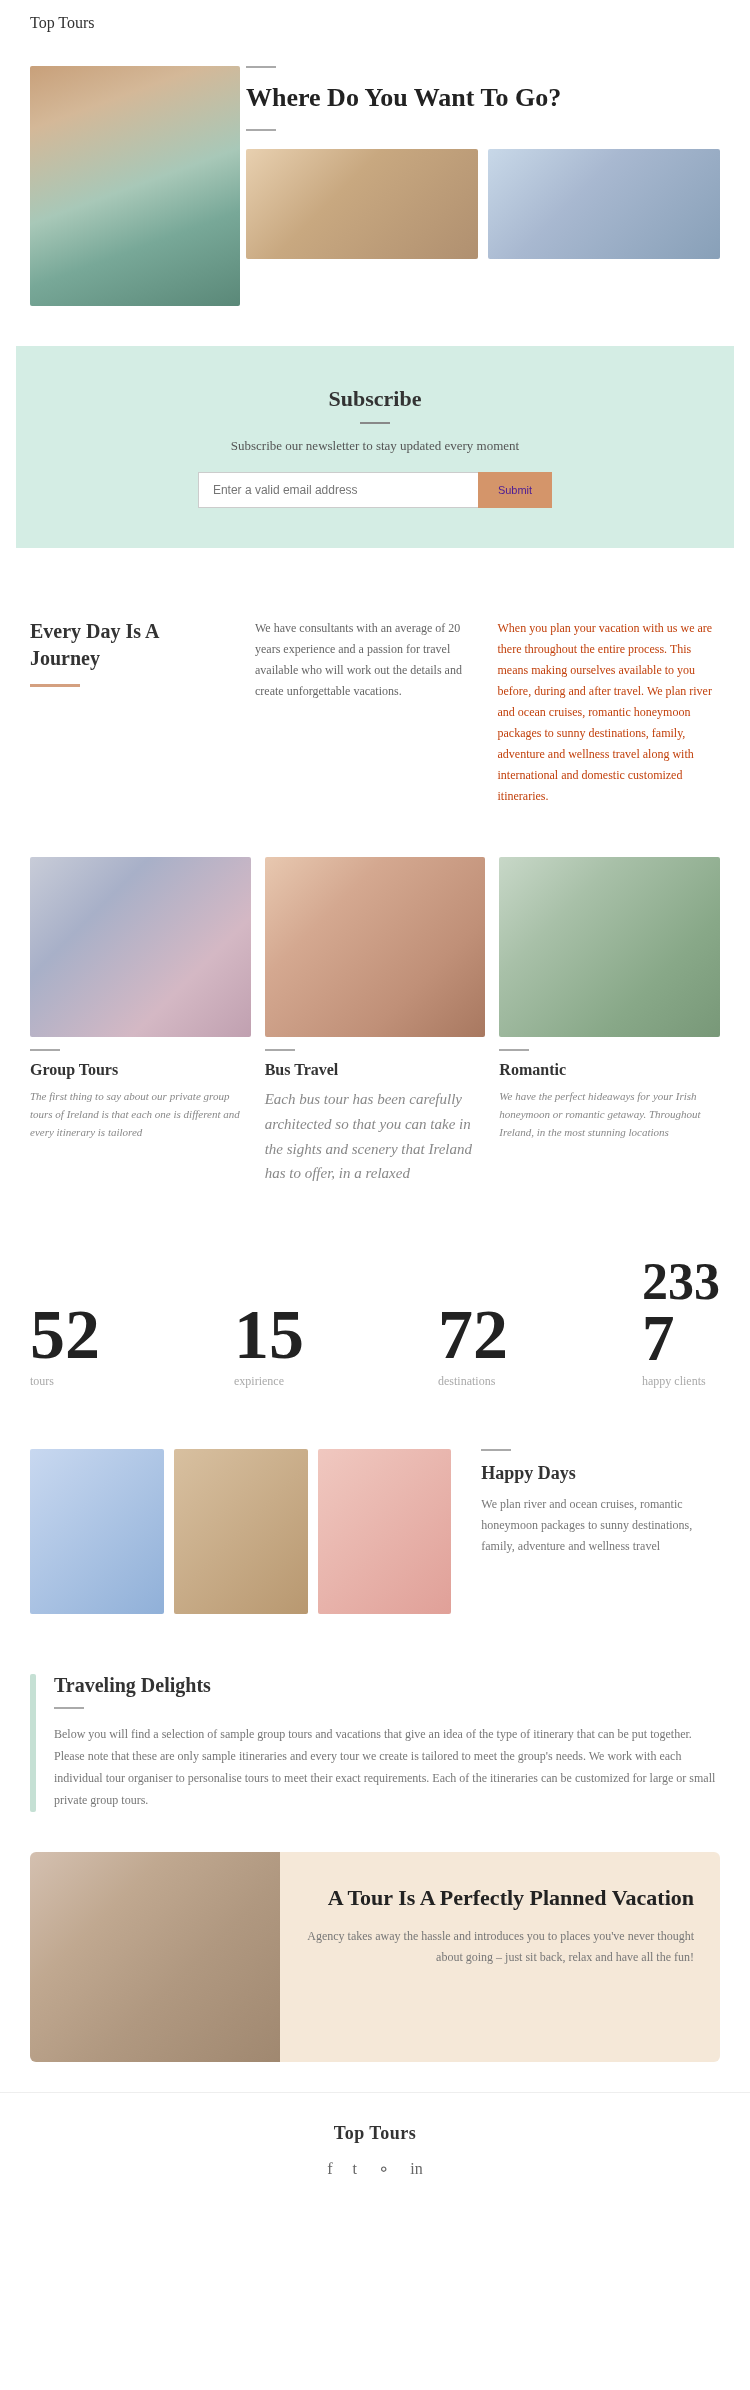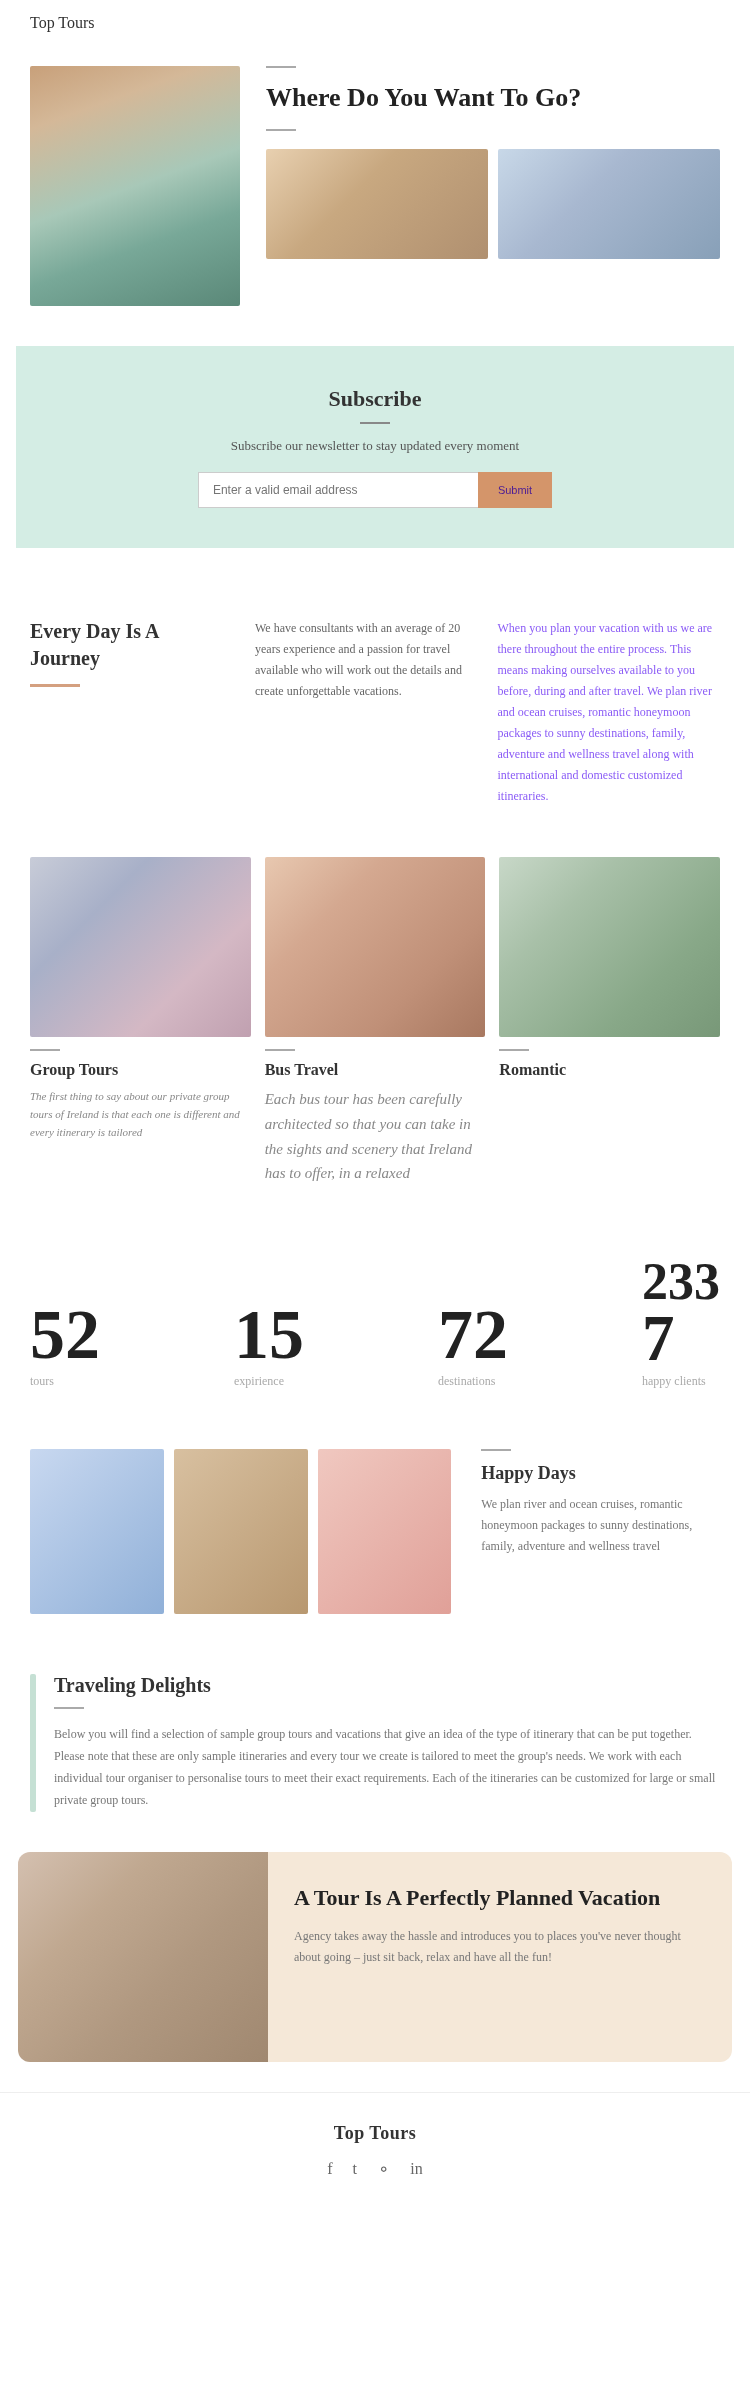--- a/index.html
+++ b/index.html
@@ -17,21 +17,21 @@
 </head>
 <body>
 
 <nav>
   <span>Top Tours</span>
   <div>
     <span></span><span></span><span></span>
   </div>
 </nav>
 
-<section style="display:flex; padding: 20px 30px 10px; gap:20px; align-items:flex-start;">
+<section style="display:flex; padding: 20px 30px 10px; align-items:flex-start;">
 
   <div style="width:210px; flex-shrink:0; height:240px; border-radius:2px; overflow:hidden; background: linear-gradient(160deg,#c8a07a 0%,#d4b898 20%,#a8c8b8 50%,#78a898 70%,#5a8878 100%);"></div>
 
   <div style="flex:1; padding-left:6px;">
     <div style="width:30px;height:2px;background:#aaa;margin-bottom:14px;"></div>
     <h1 style="font-size:26px;font-weight:700;line-height:1.25;color:#222;margin-bottom:14px;">Where Do You Want To Go?</h1>
     <div style="width:30px;height:2px;background:#aaa;margin-bottom:18px;"></div>
     <div style="display:flex;gap:10px;">
       <div style="flex:1;height:110px;border-radius:2px;background:linear-gradient(135deg,#e8d0b0 0%,#c8a880 40%,#b09070 100%);"></div>
       <div style="flex:1;height:110px;border-radius:2px;background:linear-gradient(135deg,#c8d8e8 0%,#a8b8d0 40%,#88a0b8 100%);"></div>
@@ -51,21 +51,21 @@
 
 <section style="padding:40px 30px;display:flex;gap:30px;">
   <div style="width:195px;flex-shrink:0;">
     <h2 style="font-size:20px;font-weight:700;line-height:1.35;margin-bottom:12px;">Every Day Is A Journey</h2>
     <div style="width:50px;height:3px;background:#d4a080;"></div>
   </div>
   <div style="flex:1;display:flex;gap:20px;">
     <div style="flex:1;font-size:12px;color:#666;line-height:1.75;">
       <span>We have consultants with an average of 20 years experience and a passion for travel available who will work out the details and create unforgettable vacations.</span>
     </div>
-    <div style="flex:1;font-size:12px;color:#8b5cf6;line-height:1.75;">
+    <div style="flex:1;font-size:12px;color:#c2410c;line-height:1.75;">
       <span>When you plan your vacation with us we are there throughout the entire process. This means making ourselves available to you before, during and after travel.
 
 We plan river and ocean cruises, romantic honeymoon packages to sunny destinations, family, adventure and wellness travel along with international and domestic customized itineraries.</span>
     </div>
   </div>
 </section>
 
 <section style="padding:10px 30px 20px;display:flex;gap:14px;">
 
   <div style="flex:1;">
@@ -79,20 +79,21 @@
     <div style="width:100%;height:180px;border-radius:2px;background:linear-gradient(135deg,#e8c8b0 0%,#d4a890 30%,#c09078 70%,#a87860 100%);margin-bottom:12px;"></div>
     <div style="width:30px;height:2px;background:#aaa;margin-bottom:10px;"></div>
     <h3 style="font-size:16px;font-weight:700;margin-bottom:8px;">Bus Travel</h3>
     <p style="font-size:15px;color:#888;line-height:1.65;font-style:italic;">Each bus tour has been carefully architected so that you can take in the sights and scenery that Ireland has to offer, in a relaxed</p>
   </div>
 
   <div style="flex:1;">
     <div style="width:100%;height:180px;border-radius:2px;background:linear-gradient(135deg,#c8d8c8 0%,#a8c0a8 30%,#88a888 70%,#789878 100%);margin-bottom:12px;"></div>
     <div style="width:30px;height:2px;background:#aaa;margin-bottom:10px;"></div>
     <h3 style="font-size:16px;font-weight:700;margin-bottom:8px;">Romantic</h3>
+    <p style="font-size:11px;color:#888;line-height:1.65;font-style:italic;">We have the perfect hideaways for your Irish honeymoon or romantic getaway. Throughout Ireland, in the most stunning locations</p>
   </div>
 </section>
 
 <section style="display:flex;padding:50px 30px 40px;align-items:flex-end;gap:0;justify-content:space-between;">
   <div style="text-align:left;margin-top:32px;">
     <div style="font-size:70px;font-weight:700;color:#222;line-height:1;">52</div>
     <div style="font-size:12px;color:#aaa;margin-top:4px;">tours</div>
   </div>
   <div style="text-align:left;">
     <div style="font-size:70px;font-weight:700;color:#222;line-height:1;text-align:center;">15</div>
@@ -124,21 +125,21 @@
 
 <section style="padding:30px 30px 30px;display:flex;gap:18px;">
   <div style="width:6px;background:#c5e0d4;flex-shrink:0;border-radius:2px;"></div>
   <div>
     <h2 style="font-size:20px;font-weight:700;margin-bottom:10px;">Traveling Delights</h2>
     <div style="width:30px;height:2px;background:#aaa;margin-bottom:14px;"></div>
     <p style="font-size:12px;color:#777;line-height:1.85;">Below you will find a selection of sample group tours and vacations that give an idea of the type of itinerary that can be put together. Please note that these are only sample itineraries and every tour we create is tailored to meet the group's needs. We work with each individual tour organiser to personalise tours to meet their exact requirements. Each of the itineraries can be customized for large or small private group tours.</p>
   </div>
 </section>
 
-<section style="margin:10px 18px 30px;display:flex;min-height:210px;border-radius:12px;overflow:hidden;">
+<section style="margin:10px 30px 30px;display:flex;min-height:210px;border-radius:6px;overflow:hidden;text-align:right;">
   <div style="width:250px;flex-shrink:0;background:linear-gradient(135deg,#d4c0b0 0%,#c0a890 30%,#b09880 60%,#a08870 100%);"></div>
   <div style="flex:1;background:#f5e8d8;padding:32px 26px;">
     <h2 style="font-size:22px;font-weight:700;line-height:1.3;margin-bottom:14px;color:#222;">A Tour Is A Perfectly Planned Vacation</h2>
     <p style="font-size:12px;color:#777;line-height:1.75;">Agency takes away the hassle and introduces you to places you've never thought about going – just sit back, relax and have all the fun!</p>
   </div>
 </section>
 
 <footer style="text-align:center;padding:30px 20px 24px;border-top:1px solid #eee;">
   <div style="font-size:18px;font-weight:700;margin-bottom:16px;letter-spacing:0.5px;">Top Tours</div>
   <div style="display:flex;justify-content:center;gap:20px;">

